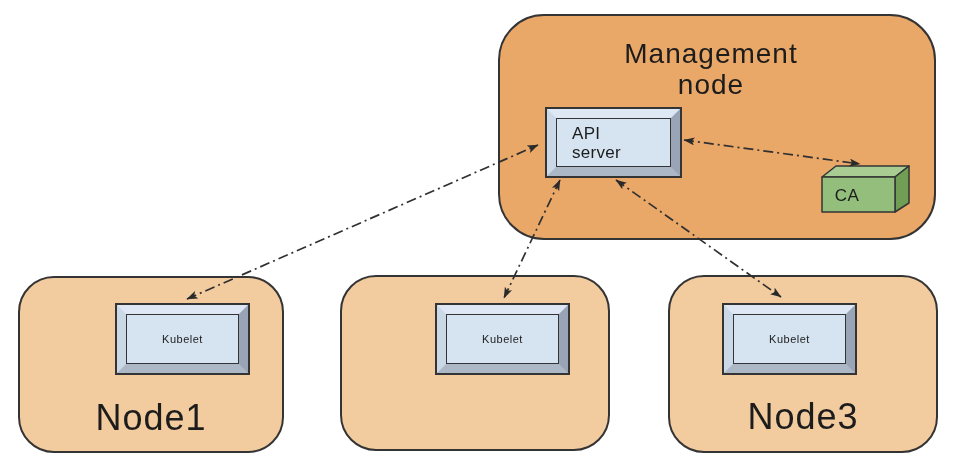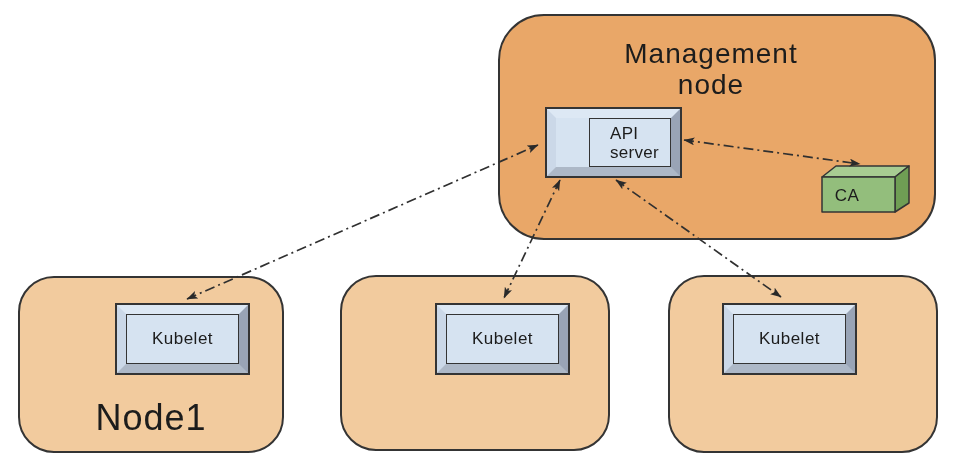--- a/index.html
+++ b/index.html
@@ -60,29 +60,29 @@
                   var(--bevel_bottom, #adb8c7) var(--bevel_left, #cbd8e8);
   }
   .bevel .face {
     position: absolute; inset: 9px;
     border: 1px solid var(--outline, #343434);
     background: var(--box_face, #d6e3f1);
     display: flex; align-items: center;
     box-sizing: border-box;
   }
   .api-box { left: 45px; top: 91px; width: 137px; height: 71px; }
-  .api-box .face { justify-content: flex-end; margin-left: 33px; }
+  .api-box .face { justify-content: flex-start; }
   .api-box .face span {
     display: inline-block; width: 60px;
     margin-left: 15px;
     font-size: 17px; line-height: 19px; letter-spacing: 0.3px;
   }
   .kubelet { width: 135px; height: 72px; }
   .kubelet .face { justify-content: center; }
-  .kubelet .face span { font-size: 17px; letter-spacing: 0.5px; }
+  .kubelet .face span { font-size: 11px; letter-spacing: 0.5px; }
   .n1 .kubelet { left: 95px; top: 25px; }
   .n2 .kubelet { left: 93px; top: 26px; }
   .n3 .kubelet { left: 52px; top: 26px; }
 
   .ca-svg { position: absolute; left: 317px; top: 142px; }
   .ca-svg text {
     font-family: "Liberation Sans", sans-serif;
     font-size: 17px; letter-spacing: 0.5px;
     fill: #1c1c1c;
   }
@@ -141,20 +141,21 @@
     </div>
   </div>
 
   <div class="round-node worker n3">
     <div class="bevel kubelet">
       <div class="frame"></div>
       <div class="face">
         <span>Kubelet</span>
       </div>
     </div>
+    <div class="worker-label">Node3</div>
   </div>
 
   <svg class="arrows" width="958" height="468" viewBox="0 0 958 468">
     <defs>
       <marker id="ah" markerUnits="userSpaceOnUse" markerWidth="12" markerHeight="10" refX="10.5" refY="4" orient="auto">
         <path d="M0,0 L11,4 L0,8 L2.5,4 Z" fill="#2a2a2a"></path>
       </marker>
       <marker id="ahs" markerUnits="userSpaceOnUse" markerWidth="12" markerHeight="10" refX="10.5" refY="4" orient="auto-start-reverse">
         <path d="M0,0 L11,4 L0,8 L2.5,4 Z" fill="#2a2a2a"></path>
       </marker>

